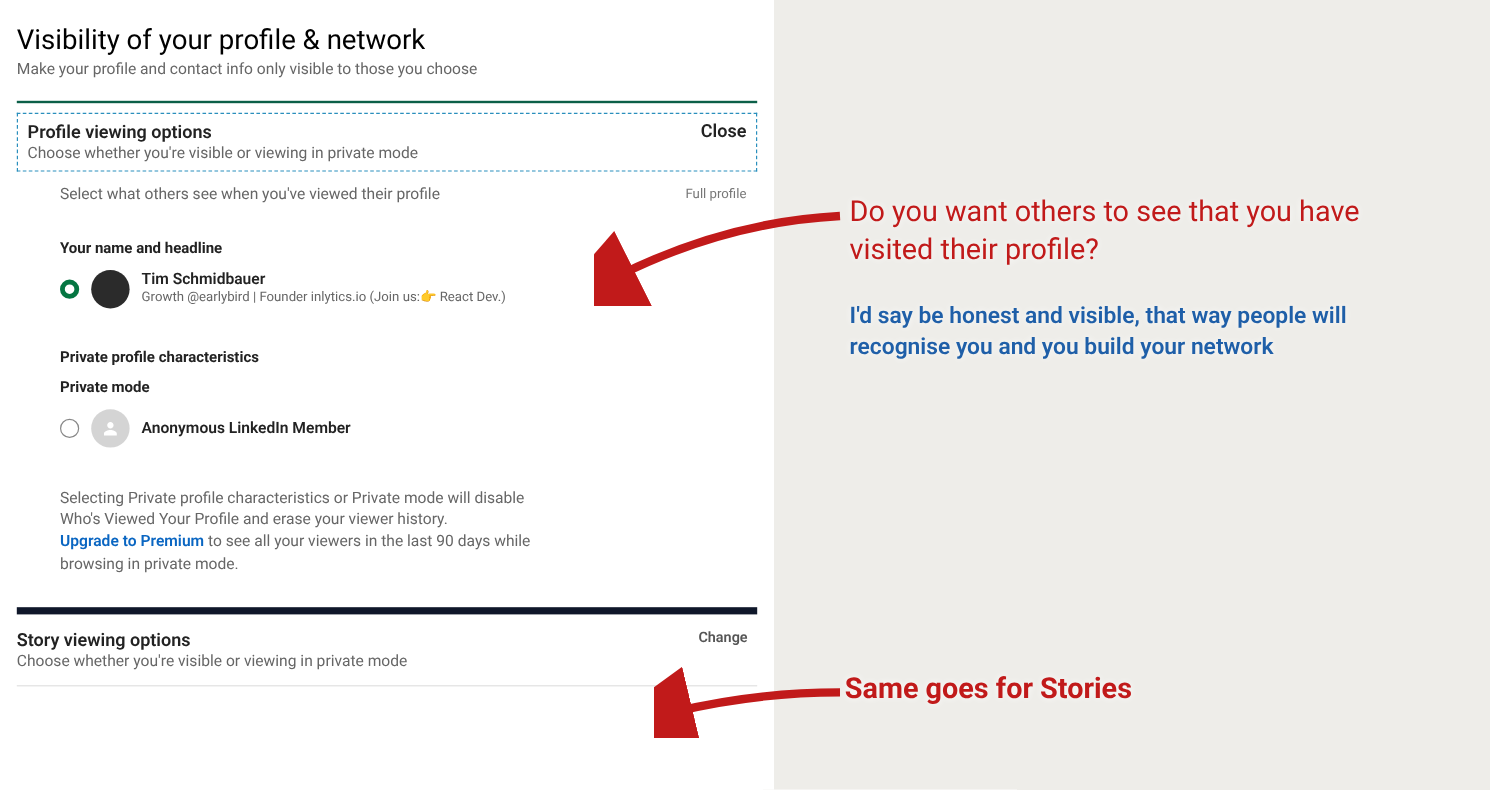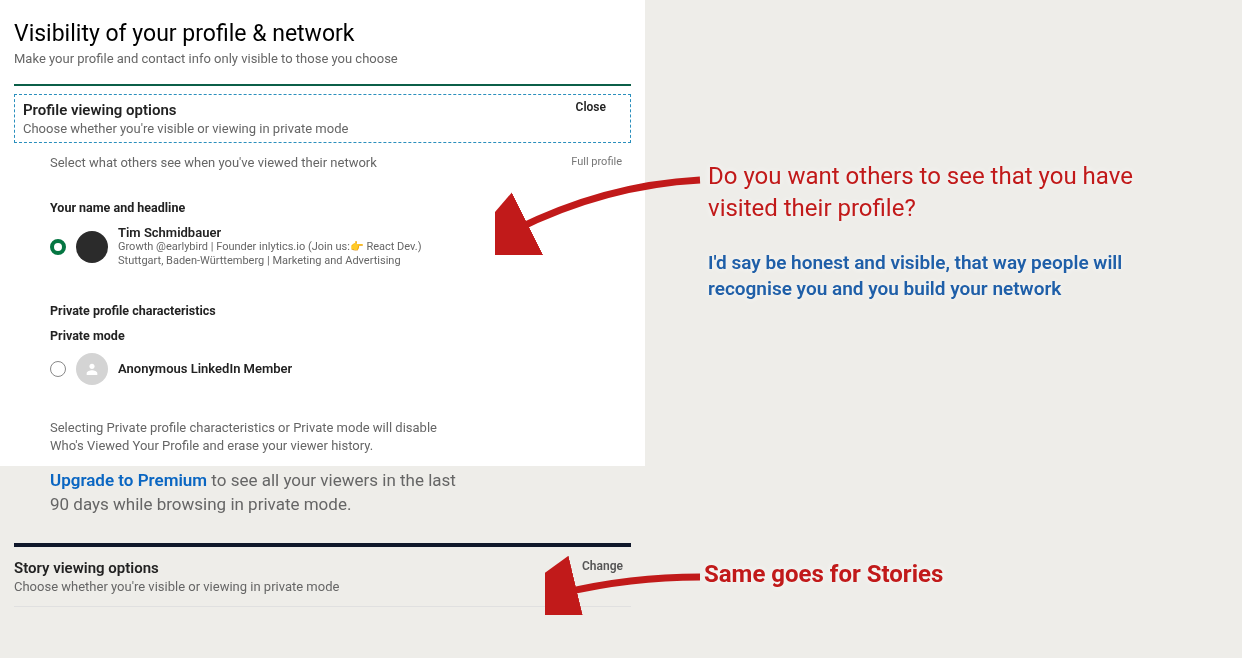--- a/index.html
+++ b/index.html
@@ -7,21 +7,21 @@
     font-family: -apple-system, BlinkMacSystemFont, "Segoe UI", Roboto, Helvetica, Arial, sans-serif;
     width: 1242px;
     height: 658px;
     background: #eeede9;
     position: relative;
     overflow: hidden;
   }
   .panel {
     background: #fff;
     width: 645px;
-    height: 466px;
+    height: 658px;
     padding: 20px 0 0 14px;
     position: relative;
   }
   .page-title {
     font-size: 23px;
     font-weight: 400;
     color: #000;
     margin-bottom: 4px;
   }
   .page-subtitle {
@@ -47,23 +47,23 @@
     font-weight: 600;
     color: #222;
   }
   .section-subtitle {
     font-size: 13px;
     color: #666;
     margin-top: 2px;
   }
   .close-link {
     position: absolute;
-    right: 24px;
+    right: 8px;
     top: 5px;
-    font-size: 12px;
+    font-size: 15px;
     font-weight: 600;
     color: #222;
     cursor: pointer;
   }
   .meta-link {
     position: absolute;
     right: 8px;
     top: 22px;
     font-size: 11px;
     color: #777;
@@ -128,33 +128,32 @@
     line-height: 1.3;
   }
   .note {
     font-size: 13px;
     color: #666;
     line-height: 1.4;
     margin-top: 20px;
     max-width: 420px;
   }
   .upgrade {
-    font-size: 17px;
+    font-size: 13px;
     color: #666;
     line-height: 1.4;
-    margin-top: 14px;
     max-width: 420px;
   }
   .upgrade a {
     color: #0a66c2;
     font-weight: 600;
     text-decoration: none;
   }
   .story-section {
-    border-top: 4px solid #0f172a;
+    border-top: 6px solid #0f172a;
     border-bottom: 1px solid #e0e0e0;
     margin-top: 26px;
     margin-right: 14px;
     padding: 12px 0 12px 0;
     position: relative;
   }
   .story-title {
     font-size: 15px;
     font-weight: 600;
     color: #222;
@@ -225,32 +224,31 @@
   <hr class="hr">
 
   <div class="section-box">
     <div class="section-title">Profile viewing options</div>
     <div class="section-subtitle">Choose whether you're visible or viewing in private mode</div>
     <span class="close-link">Close</span>
     <span class="meta-link">Full profile</span>
   </div>
 
   <div class="content">
-    <div class="select-text">Select what others see when you've viewed their network</div>
+    <div class="select-text">Select what others see when you've viewed their profile</div>
 
     <div class="opt-heading">Your name and headline</div>
     <div class="option-row">
       <div class="radio selected"></div>
       <div class="avatar"></div>
       <div class="opt-text">
         <div class="name">Tim Schmidbauer</div>
         <div class="line">
           <span>Growth @earlybird | Founder inlytics.io (Join us:</span><span class="pointing-emoji">👉</span><span> React Dev.)</span>
         </div>
-        <div class="line">Stuttgart, Baden-Württemberg | Marketing and Advertising</div>
       </div>
     </div>
 
     <div class="opt-heading">Private profile characteristics</div>
 
     <div class="opt-heading">Private mode</div>
     <div class="option-row">
       <div class="radio"></div>
       <div class="avatar-placeholder">
         <svg width="16" height="16" viewBox="0 0 24 24">

